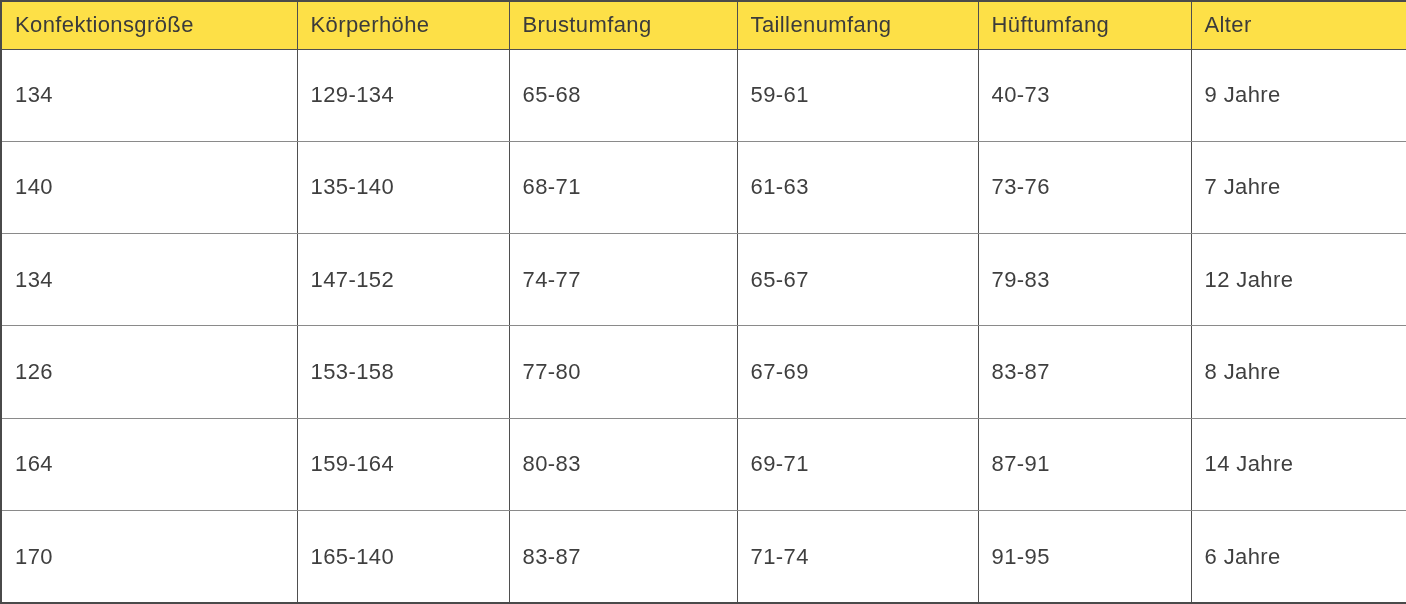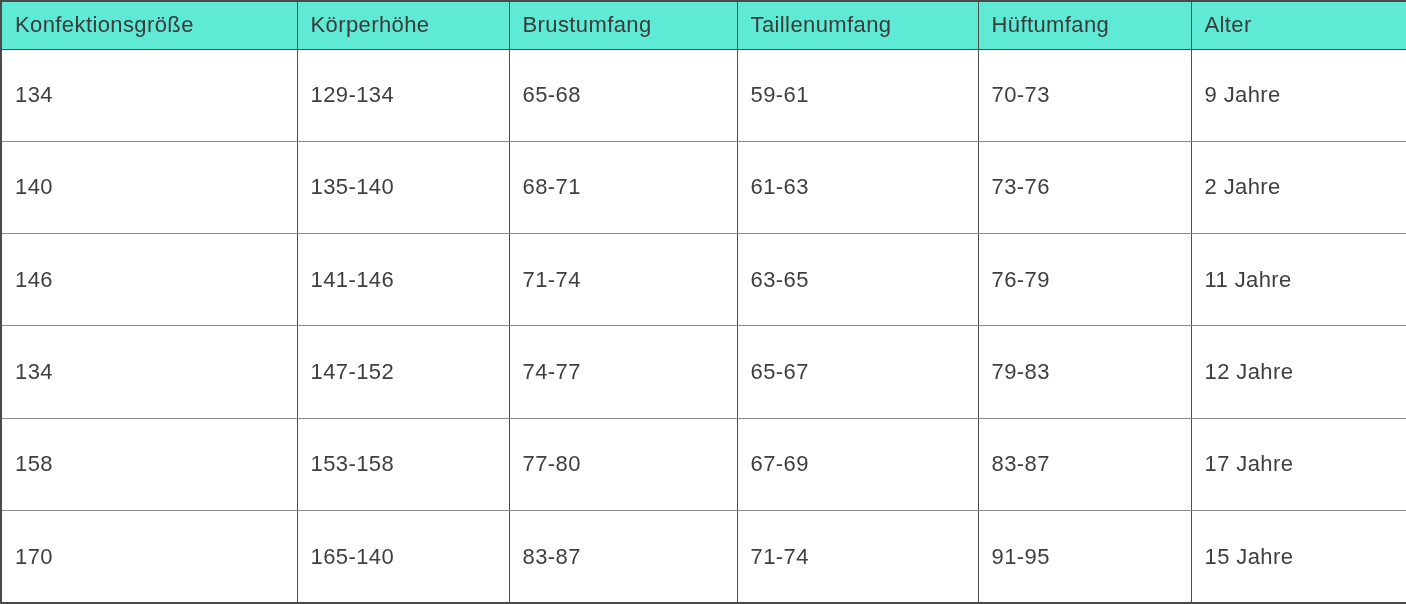--- a/index.html
+++ b/index.html
@@ -31,21 +31,21 @@
     vertical-align: middle;
     padding: 0 6px 0 13px;
     white-space: nowrap;
     overflow: hidden;
     border-left: 1px solid #4f4f4f;
     border-right: 1px solid #4f4f4f;
     border-top: 1px solid #8a8a8a;
     border-bottom: 1px solid #8a8a8a;
   }
   table.size-chart th {
-    background: #5eead4;
+    background: #fde047;
     font-weight: normal;
     height: 48px;
     border-bottom: 1px solid #4f4f4f;
     color: #3b3b3b;
   }
   table.size-chart td {
     background: #ffffff;
     height: 50px;
   }
   col.c0 { width: 296px; }
@@ -77,58 +77,58 @@
           <th>Hüftumfang</th>
           <th>Alter</th>
         </tr>
     </thead>
     <tbody id="table-body">
         <tr>
           <td>134</td>
           <td>129-134</td>
           <td>65-68</td>
           <td>59-61</td>
-          <td>70-73</td>
+          <td>40-73</td>
           <td>9 Jahre</td>
         </tr>
         <tr>
           <td>140</td>
           <td>135-140</td>
           <td>68-71</td>
           <td>61-63</td>
           <td>73-76</td>
-          <td>2 Jahre</td>
-        </tr>
-        <tr>
-          <td>146</td>
-          <td>141-146</td>
-          <td>71-74</td>
-          <td>63-65</td>
-          <td>76-79</td>
-          <td>11 Jahre</td>
+          <td>7 Jahre</td>
         </tr>
         <tr>
           <td>134</td>
           <td>147-152</td>
           <td>74-77</td>
           <td>65-67</td>
           <td>79-83</td>
           <td>12 Jahre</td>
         </tr>
         <tr>
-          <td>158</td>
+          <td>126</td>
           <td>153-158</td>
           <td>77-80</td>
           <td>67-69</td>
           <td>83-87</td>
-          <td>17 Jahre</td>
+          <td>8 Jahre</td>
+        </tr>
+        <tr>
+          <td>164</td>
+          <td>159-164</td>
+          <td>80-83</td>
+          <td>69-71</td>
+          <td>87-91</td>
+          <td>14 Jahre</td>
         </tr>
         <tr>
           <td>170</td>
           <td>165-140</td>
           <td>83-87</td>
           <td>71-74</td>
           <td>91-95</td>
-          <td>15 Jahre</td>
+          <td>6 Jahre</td>
         </tr>
       </tbody>
   </table>
 </div>
 
 </body></html>

